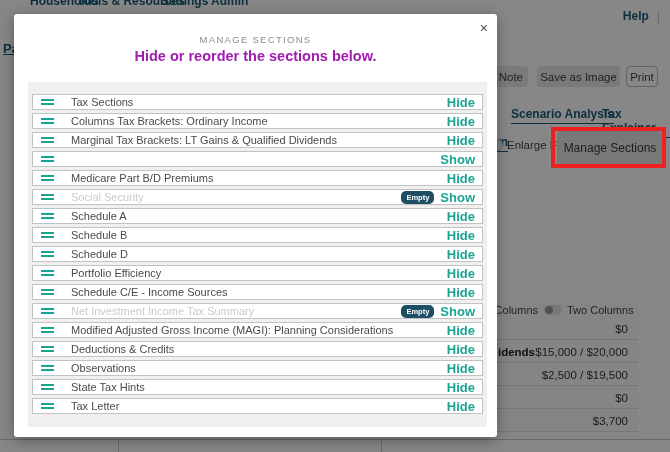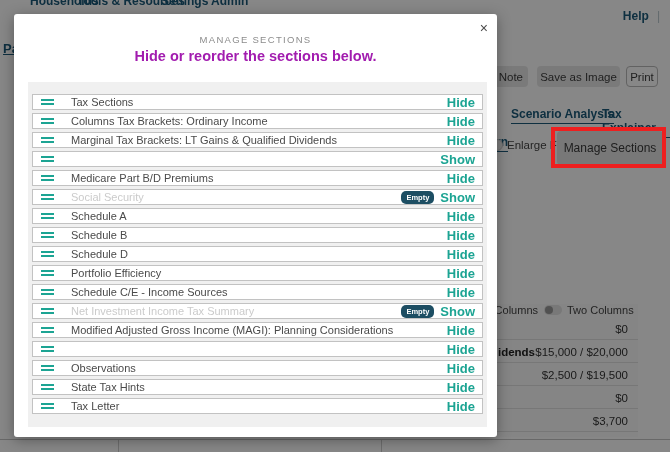--- a/index.html
+++ b/index.html
@@ -186,20 +186,21 @@
         <span class="empty-badge">Empty</span>
         <span class="row-action">Show</span>
       </div>
       <div class="row">
         <span class="handle"></span>
         <span class="row-label">Modified Adjusted Gross Income (MAGI): Planning Considerations</span>
         <span class="row-action">Hide</span>
       </div>
       <div class="row">
         <span class="handle"></span>
+        <span class="row-label">Deductions &amp; Credits</span>
         <span class="row-action">Hide</span>
       </div>
       <div class="row">
         <span class="handle"></span>
         <span class="row-label">Observations</span>
         <span class="row-action">Hide</span>
       </div>
       <div class="row">
         <span class="handle"></span>
         <span class="row-label">State Tax Hints</span>

